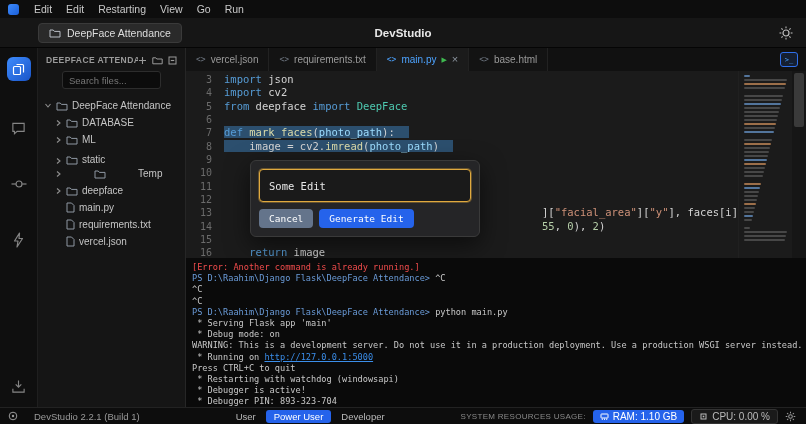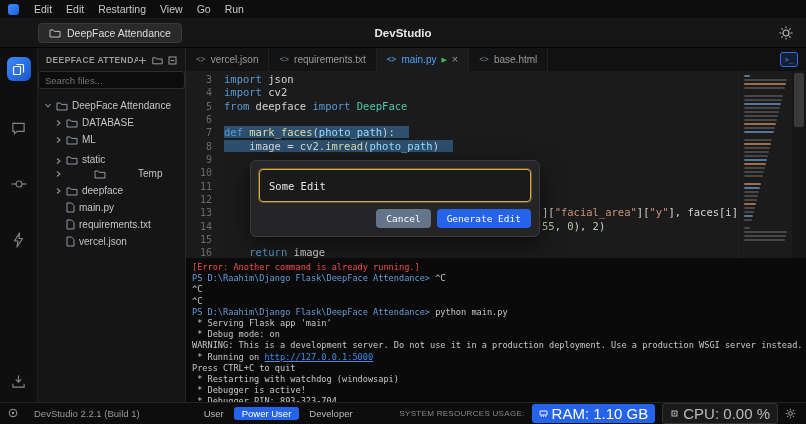--- a/index.html
+++ b/index.html
@@ -25,21 +25,21 @@
   .act-files{width:24px;height:24px;border-radius:6px;background:linear-gradient(135deg,#3d8bfd,#1a55c8);display:flex;align-items:center;justify-content:center}
   .act-icon{margin-top:38px;width:18px;height:18px;display:flex;align-items:center;justify-content:center;opacity:.85}
   .act-bottom{margin-top:auto}
 
   
   .explorer{flex:0 0 148px;background:#151515;border-right:1px solid #262626;display:flex;flex-direction:column;font-size:10px;overflow:hidden}
   .exp-header{display:flex;align-items:center;padding:7px 8px 4px}
   .exp-title{font-size:8.5px;letter-spacing:.4px;color:#9a9a9a;font-weight:bold;flex:1;white-space:nowrap;overflow:hidden}
   .exp-actions{display:flex;gap:5px;align-items:center}
   .exp-actions span{display:flex}
-  .exp-search{margin:2px 0 6px}
+  .exp-search{margin:2px 24px 6px}
   .exp-search input{width:100%;height:18px;background:#0c0c0c;border:1px solid #2d2d2d;border-radius:3px;color:#bbbbbb;font-size:9.5px;padding:0 6px;outline:none;font-family:inherit}
   .exp-search input::placeholder{color:#777777}
   .tree{flex:1;overflow:hidden;padding-top:2px}
   .tree-row{height:17px;display:flex;align-items:center;gap:4px;color:#c5c5c5;white-space:nowrap}
   .tree-row .chev{width:8px;display:flex;justify-content:center}
   .tree-row .ticon{display:flex}
 
   
   .editor-col{flex:1;display:flex;flex-direction:column;min-width:0}
   .tabbar{flex:0 0 23px;background:#111111;display:flex;align-items:stretch;position:relative}
@@ -57,42 +57,42 @@
   .code-line{height:13.35px}
   .code-line.sel .code-text{background:#2c4f6e;padding-right:14px}
   .tk-kw{color:#569cd6}.tk-fn{color:#dcdcaa}.tk-pr{color:#9cdcfe}.tk-st{color:#ce9178}
   .tk-num{color:#b5cea8}.tk-pl{color:#d4d4d4}.tk-op{color:#d4d4d4}.tk-cls{color:#4ec9b0}
   .minimap{position:absolute;right:14px;top:0;width:54px;height:100%;background:#1b1b1b;padding:4px 5px;border-left:1px solid #202020}
   .mm-row{height:2px;margin-bottom:2px;border-radius:1px}
   .scrollbar{position:absolute;right:0;top:0;width:14px;height:100%;background:#161616}
   .scroll-thumb{position:absolute;top:2px;left:2px;width:10px;height:54px;background:#3a3a3a;border-radius:2px}
 
   
-  .dialog{position:absolute;left:64px;top:89px;width:290px;background:#252527;border:1px solid #3a3a3a;border-radius:6px;padding:8px;box-shadow:0 8px 24px rgba(0,0,0,.55);z-index:5}
+  .dialog{position:absolute;left:64px;top:89px;width:230px;background:#252527;border:1px solid #3a3a3a;border-radius:6px;padding:8px;box-shadow:0 8px 24px rgba(0,0,0,.55);z-index:5}
   .dialog input{width:100%;height:33px;background:#1a1a1a;border:1px solid #e0a93e;box-shadow:0 0 0 1px rgba(224,169,62,.35);border-radius:4px;color:#e8e8e8;font-size:10.5px;padding:0 9px;outline:none;font-family:inherit}
-  .dialog-btns{margin-top:7px;display:flex;justify-content:flex-end;gap:6px}
+  .dialog-btns{margin-top:7px;display:flex;gap:6px}
   .dialog-btns button{border:none;border-radius:4px;color:#ffffff;font-size:9.5px;padding:4px 10px;font-family:inherit}
   .btn-cancel{background:#64748b}
   .btn-submit{background:#2563eb}
 
   
   .terminal{flex:1;background:#0a0a0a;padding:4px 6px;font-family:"DejaVu Sans Mono",monospace;font-size:8.6px;line-height:11.2px;white-space:pre;overflow:hidden}
   .t-line{height:11.2px}
   .t-err{color:#f14c4c}.t-prompt{color:#6a9bd8}.t-pl{color:#c8c8c8}
   .t-link{color:#3b8eea;text-decoration:underline}
 
   
   .statusbar{flex:0 0 17px;background:#0d0d0d;border-top:1px solid #222222;display:flex;align-items:center;font-size:9.5px;color:#9a9a9a;padding:0 10px 0 8px}
   .sb-left{display:flex;align-items:flex-start;gap:16px;white-space:nowrap}
-  .sb-roles{display:flex;align-items:center;gap:10px;margin-left:64px}
+  .sb-roles{display:flex;align-items:center;gap:10px;margin-left:96px}
   .role{color:#bbbbbb;white-space:nowrap}
   .role-active{background:#2563eb;color:#ffffff;border-radius:3px;padding:1px 8px}
   .sb-right{margin-left:auto;display:flex;align-items:center;gap:7px}
   .sb-res-label{font-size:8px;letter-spacing:.3px;color:#8a8a8a;white-space:nowrap}
-  .pill{display:flex;align-items:center;gap:4px;border-radius:3px;padding:1px 7px;font-size:15px;white-space:nowrap}
+  .pill{display:flex;align-items:center;gap:4px;border-radius:3px;padding:1px 7px;font-size:10px;white-space:nowrap}
   .pill-ram{background:#2563eb;color:#ffffff}
   .pill-cpu{background:#1a1a1a;border:1px solid #333333;color:#bbbbbb}
 </style>
 </head>
 <body>
 
 <div class="app" data-interactable="false">
 
   <div class="menubar" data-interactable="false">
     <div class="app-logo" data-interactable="true"></div>

